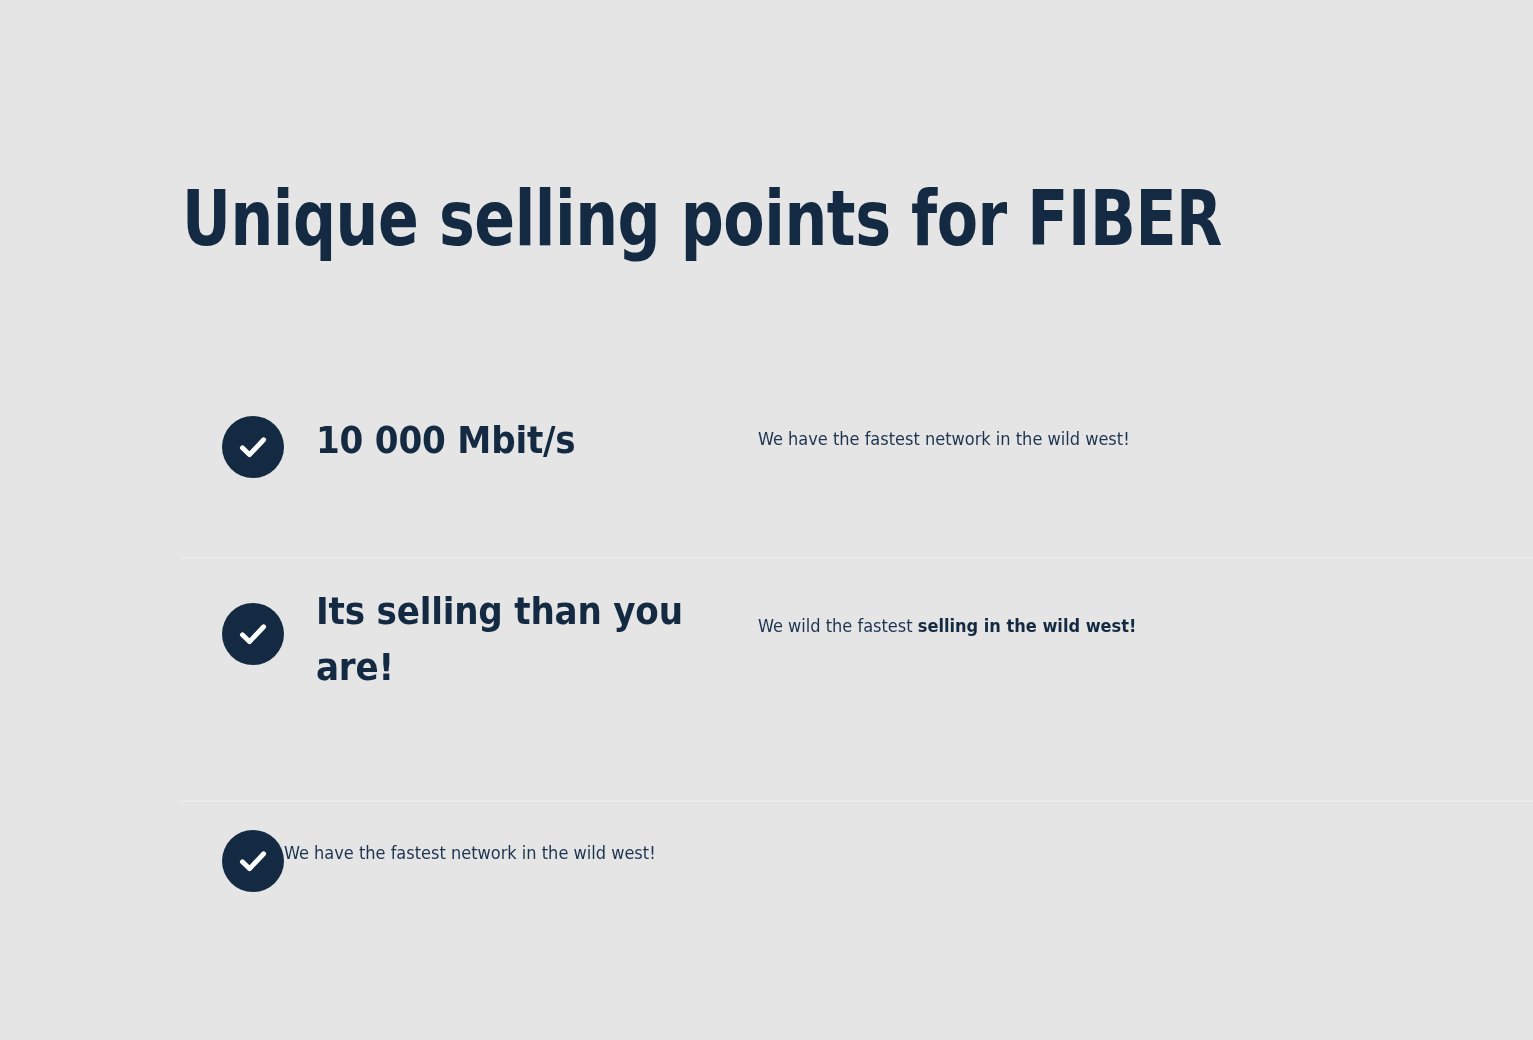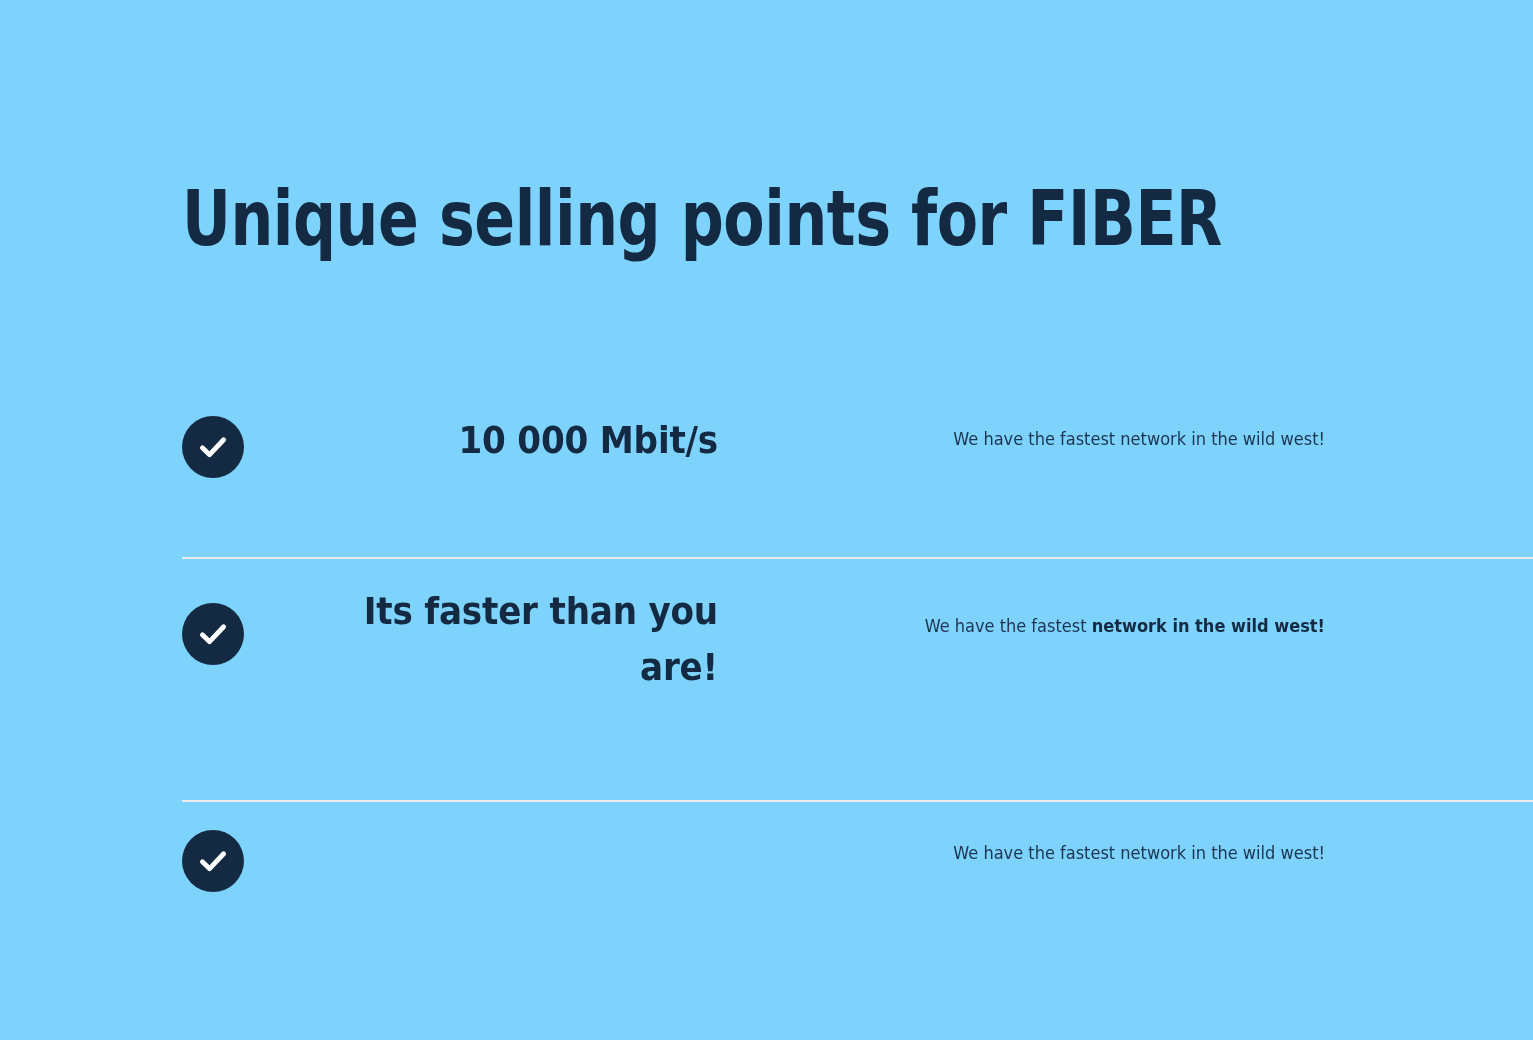--- a/index.html
+++ b/index.html
@@ -13,22 +13,21 @@
     font-family: "Liberation Sans", sans-serif;
     color: #142a42;
     overflow: hidden;
     position: relative;
   }
 
   .page {
     position: relative;
     width: 1533px;
     height: 1040px;
-    background: #7dd3fc;
-    text-align: right;
+    background: #e5e5e5;
   }
 
   .usp-section {
     position: absolute;
     left: 0;
     top: 0;
     width: 1533px;
   }
 
   .section-title {
@@ -57,20 +56,21 @@
     padding: 0;
   }
 
   .usp-row {
     position: relative;
     display: flex;
     align-items: flex-start;
     padding: 0 0 0 182px;
     box-sizing: border-box;
     width: 1325px;
+    margin-left: 40px;
   }
 
   .usp-row--1 { height: 153px; }
   .usp-row--2 { height: 225px; }
   .usp-row--3 { height: 150px; }
 
   .usp-divider {
     width: 1351px;
     margin-left: 182px;
     height: 2px;
@@ -160,23 +160,23 @@
       </li>
 
       <hr class="usp-divider">
 
       <li class="usp-row usp-row--2">
         <span class="check-icon">
           <svg viewBox="0 0 24 24" aria-hidden="true">
             <path d="M4.5 12.6 L9.6 17.4 L19.5 6.9" fill="none" stroke="#ffffff" stroke-width="3.4" stroke-linecap="round" stroke-linejoin="round"></path>
           </svg>
         </span>
-        <h3 class="usp-title">Its faster than you are!</h3>
+        <h3 class="usp-title">Its selling than you are!</h3>
         <p class="usp-desc">
-          <span>We have the fastest </span><b>network in the wild west!</b>
+          <span>We wild the fastest </span><b>selling in the wild west!</b>
         </p>
       </li>
 
       <hr class="usp-divider">
 
       <li class="usp-row usp-row--3">
         <span class="check-icon">
           <svg viewBox="0 0 24 24" aria-hidden="true">
             <path d="M4.5 12.6 L9.6 17.4 L19.5 6.9" fill="none" stroke="#ffffff" stroke-width="3.4" stroke-linecap="round" stroke-linejoin="round"></path>
           </svg>

